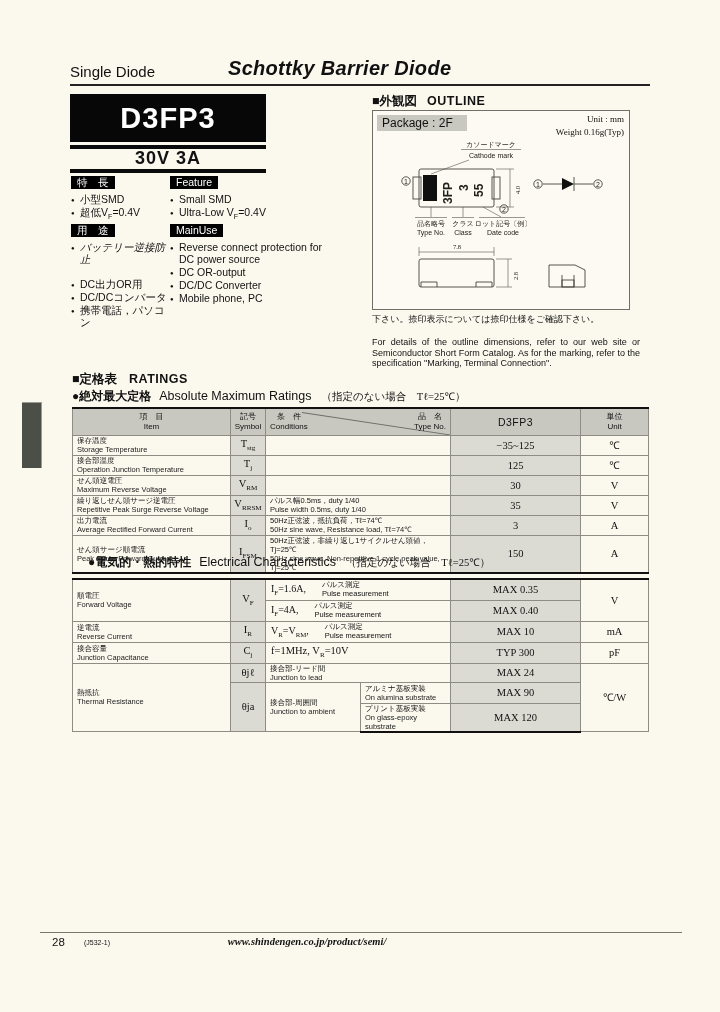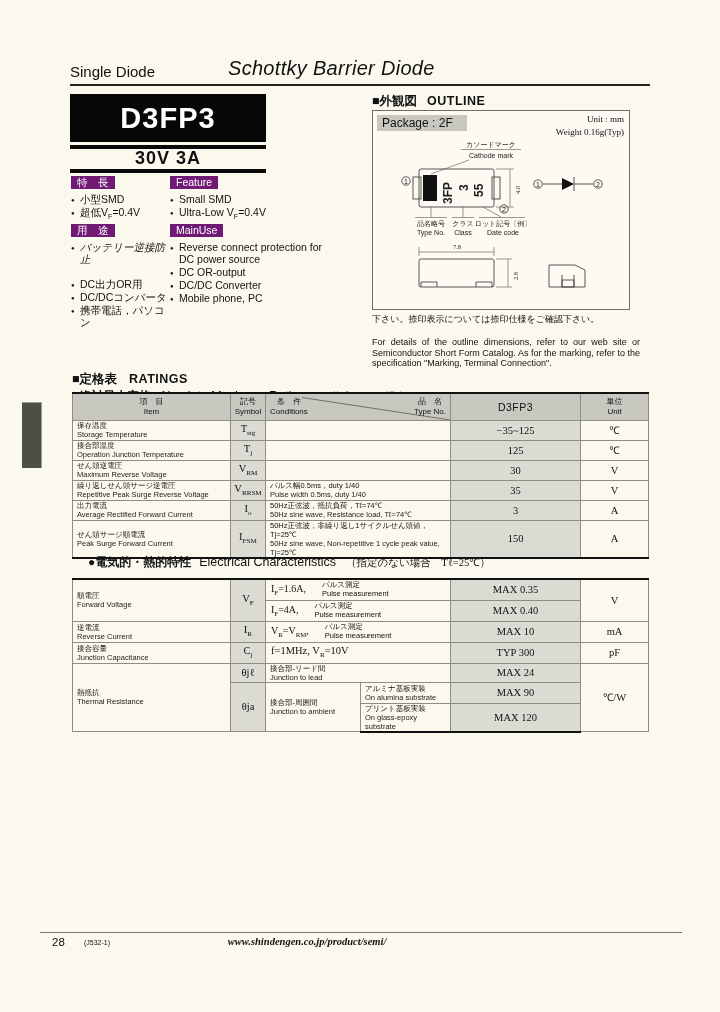--- a/index.html
+++ b/index.html
@@ -2,34 +2,34 @@
 <html><head>
 <meta charset="utf-8">
 <style>
   * { box-sizing: border-box; margin: 0; padding: 0; }
   html,body { width:720px; height:1012px; }
   body { background:#fbf9ee; font-family:"Liberation Sans", sans-serif; color:#111; }
   .page { position:absolute; left:0; top:0; width:720px; height:1012px; background:#fbf9ee; overflow:hidden; }
 
   
   .hdr-cat   { position:absolute; left:70px; top:63px; font-size:15px; }
-  .hdr-title { position:absolute; left:228px; top:57px; width:260px; font-size:20px; font-weight:normal; font-style:italic; letter-spacing:.3px; white-space:nowrap; }
+  .hdr-title { position:absolute; left:228px; top:57px; width:260px; font-size:20px; font-weight:bold; font-style:italic; letter-spacing:.3px; white-space:nowrap; }
   .hdr-rule  { position:absolute; left:70px; top:84px; width:580px; height:2px; background:#222; }
 
   
   .tab { position:absolute; left:22px; top:402px; width:20px; height:66px; background:#4b4f48; border-top:1px solid #9a9d96; border-right:1px solid #9a9d96; }
 
   
   .pbox { position:absolute; left:70px; top:94px; width:196px; height:48px; background:#070707; color:#fff;
           display:flex; align-items:center; justify-content:center; font-size:29px; font-weight:bold; letter-spacing:1px; }
   .bar  { position:absolute; left:70px; width:196px; height:4px; background:#0a0a0a; }
   .bar1 { top:145px; } .bar2 { top:169px; }
   .vrating { position:absolute; left:70px; top:148px; width:196px; text-align:center; font-size:18px; font-weight:600; letter-spacing:1px; }
 
-  .chip { position:absolute; background:#701a75; color:#fff; font-size:10.5px; line-height:13px; padding:0 6px; white-space:nowrap; }
+  .chip { position:absolute; background:#000000; color:#fff; font-size:10.5px; line-height:13px; padding:0 6px; white-space:nowrap; }
   .blist { position:absolute; list-style:none; font-size:10.5px; line-height:12px; }
   .blist li { padding-left:9px; position:relative; margin-bottom:1px; }
   .blist li::before { content:"●"; position:absolute; left:0; top:1px; font-size:6px; }
   .gap-after { margin-bottom:13px !important;font-style:italic; }
   sub { font-size:68%; }
 
   
   .out-title { position:absolute; left:372px; top:93px; font-size:12.5px; font-weight:bold; }
   .out-title .en { margin-left:10px; letter-spacing:.5px; }
   .obox { position:absolute; left:372px; top:110px; width:258px; height:200px; border:1px solid #6f6f6a; background:#fcfaf2; }
@@ -206,21 +206,21 @@
   </div>
   <div class="note-en">For details of the outline dimensions, refer to our web site or Semiconductor Short Form Catalog. As for the marking, refer to the specification "Marking, Terminal Connection".</div>
 
   <div class="sec-title" style="left:72px; top:371px;">
     <span>■定格表</span><span class="en">RATINGS</span>
   </div>
   <div class="sub-title" style="left:72px; top:388px;">
     <span class="jp">●絶対最大定格</span><span class="en">Absolute Maximum Ratings</span><span class="nt">（指定のない場合　Tℓ=25℃）</span>
   </div>
 
-  <table style="top:392px;">
+  <table style="top:407px;">
     <colgroup>
         <col style="width:158px">
         <col style="width:35px">
         <col style="width:185px">
         <col style="width:130px">
         <col style="width:68px">
       </colgroup>
     <tbody>
         <tr class="top" style="height:27px;">
       <td class="hd">

